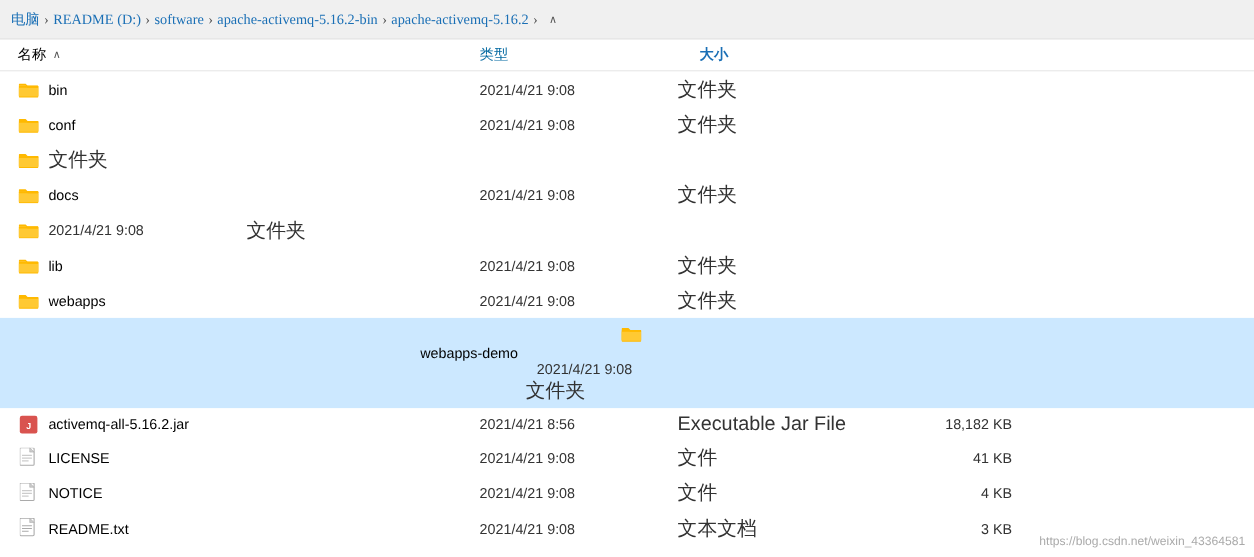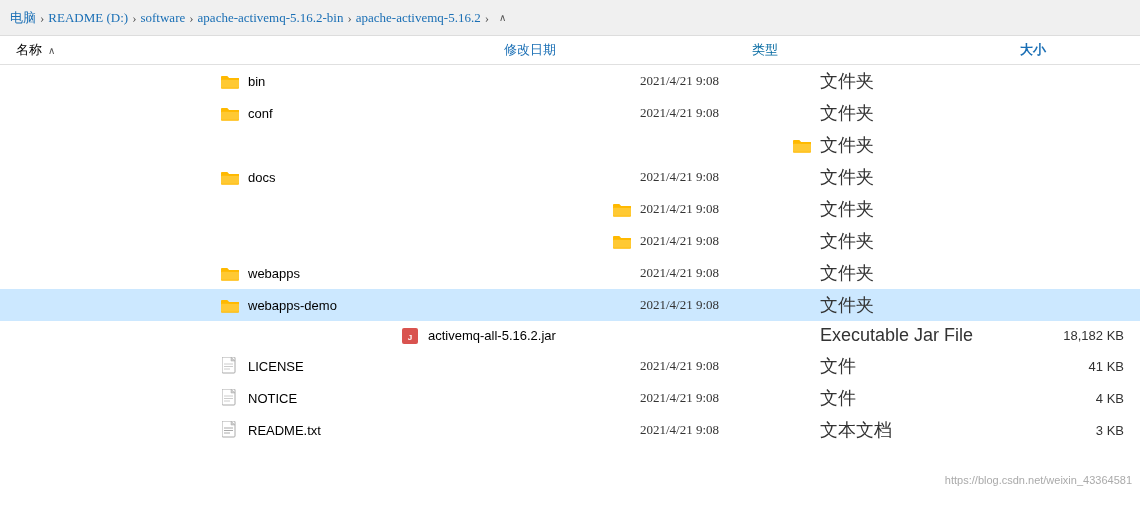--- a/index.html
+++ b/index.html
@@ -47,38 +47,36 @@
 
     
     .col-headers {
       display: flex;
       align-items: center;
       padding: 5px 0 5px 16px;
       border-bottom: 1px solid #e0e0e0;
       background: #fff;
       font-size: 13px;
       color: #000;
-      justify-content: space-between;
     }
     .col-name { width: 420px; display: flex; align-items: center; gap: 6px; }
     .col-date { width: 180px; color: #1a6fb5; }
     .col-type { width: 200px; color: #0369a1; }
     .col-size { width: 120px; color: #1a6fb5; font-weight: bold; }
     .sort-arrow { font-size: 10px; color: #555; }
 
     
     .file-row {
       display: flex;
       align-items: center;
       padding: 4px 0 4px 16px;
       cursor: default;
       min-height: 28px;
-      justify-content: flex-end;
-    }
-    .file-row.selected { background: #cce8ff; }
+    }
+    .file-row.selected { background: #cce8ff; flex-direction: column; }
 
     .file-icon {
       width: 20px;
       height: 20px;
       margin-right: 8px;
       display: inline-flex;
       align-items: center;
       justify-content: center;
       flex-shrink: 0;
     }
@@ -89,28 +87,28 @@
       height: 15px;
     }
 
     .file-name-cell {
       width: 392px;
       white-space: nowrap;
       overflow: hidden;
       text-overflow: ellipsis;
       font-size: 13px;
     }
-    .file-date-cell { width: 180px; font-size: 13px; color: #333; font-family: Liberation Serif, serif; }
+    .file-date-cell { width: 180px; font-size: 13px; color: #333; }
     .file-type-cell { width: 200px; font-size: 18px; color: #333; }
     .file-size-cell { width: 120px; font-size: 13px; color: #333; text-align: right; padding-right: 16px; }
 
     
     .watermark {
       position: fixed;
-      bottom: 20px;
+      bottom: 8px;
       right: 8px;
       font-size: 11px;
       color: #aaa;
     }
   </style>
 </head>
 <body>
 
 <div class="breadcrumb-bar">
   <span class="breadcrumb-item">电脑</span>
@@ -124,21 +122,20 @@
   <span class="breadcrumb-item">apache-activemq-5.16.2</span>
   <span class="breadcrumb-sep">›</span>
   <span class="breadcrumb-chevron">∧</span>
 </div>
 
 <div class="col-headers">
   <div class="col-name">
     <span>名称</span>
     <span class="sort-arrow">∧</span>
   </div>
-  <div class="col-date">修改日期</div>
   <div class="col-type">类型</div>
   <div class="col-size">大小</div>
 </div>
 
 <div class="file-list-container" id="file-list">
     <div class="file-row">
     <span class="file-icon">
       <svg class="folder-icon-svg" viewBox="0 0 20 16" xmlns="http://www.w3.org/2000/svg">
         <rect x="0" y="4" width="20" height="12" rx="1" fill="#FFB900"></rect>
         <rect x="0" y="4" width="20" height="11" rx="1" fill="#FFB900"></rect>
@@ -206,20 +203,21 @@
   </div>
     <div class="file-row">
     <span class="file-icon">
       <svg class="folder-icon-svg" viewBox="0 0 20 16" xmlns="http://www.w3.org/2000/svg">
         <rect x="0" y="4" width="20" height="12" rx="1" fill="#FFB900"></rect>
         <rect x="0" y="4" width="20" height="11" rx="1" fill="#FFB900"></rect>
         <rect x="0" y="6" width="20" height="9" rx="1" fill="#FFC933"></rect>
         <path d="M0 5 Q0 4 1 4 L7 4 L9 6 L20 6 L20 5 Q20 4 19 4 L9 4 L7 2 L1 2 Q0 2 0 3 Z" fill="#FFB900"></path>
       </svg>
     </span>
+    <div class="file-name-cell">lib</div>
     <div class="file-date-cell">2021/4/21 9:08</div>
     <div class="file-type-cell">文件夹</div>
     <div class="file-size-cell"></div>
   </div>
     <div class="file-row">
     <span class="file-icon">
       <svg class="folder-icon-svg" viewBox="0 0 20 16" xmlns="http://www.w3.org/2000/svg">
         <rect x="0" y="4" width="20" height="12" rx="1" fill="#FFB900"></rect>
         <rect x="0" y="4" width="20" height="11" rx="1" fill="#FFB900"></rect>
         <rect x="0" y="6" width="20" height="9" rx="1" fill="#FFC933"></rect>
@@ -246,20 +244,21 @@
     <div class="file-size-cell"></div>
   </div>
     <div class="file-row">
     <span class="file-icon">
       <svg width="18" height="18" viewBox="0 0 18 18" xmlns="http://www.w3.org/2000/svg">
         <rect x="1" y="1" width="16" height="16" rx="2" fill="#d9534f"></rect>
         <text x="9" y="13" text-anchor="middle" fill="white" font-size="8" font-weight="bold">J</text>
       </svg>
     </span>
     <div class="file-name-cell">activemq-all-5.16.2.jar</div>
+    <div class="file-date-cell">2021/4/21 8:56</div>
     <div class="file-type-cell">Executable Jar File</div>
     <div class="file-size-cell">18,182 KB</div>
   </div>
     <div class="file-row">
     <span class="file-icon">
       <svg width="16" height="18" viewBox="0 0 16 18" xmlns="http://www.w3.org/2000/svg">
         <rect x="0" y="0" width="13" height="16" rx="1" fill="#fff" stroke="#aaa" stroke-width="1"></rect>
         <path d="M9 0 L13 4 L9 4 Z" fill="#ccc" stroke="#aaa" stroke-width="0.5"></path>
         <line x1="2" y1="7" x2="11" y2="7" stroke="#ccc" stroke-width="1"></line>
         <line x1="2" y1="9.5" x2="11" y2="9.5" stroke="#ccc" stroke-width="1"></line>

